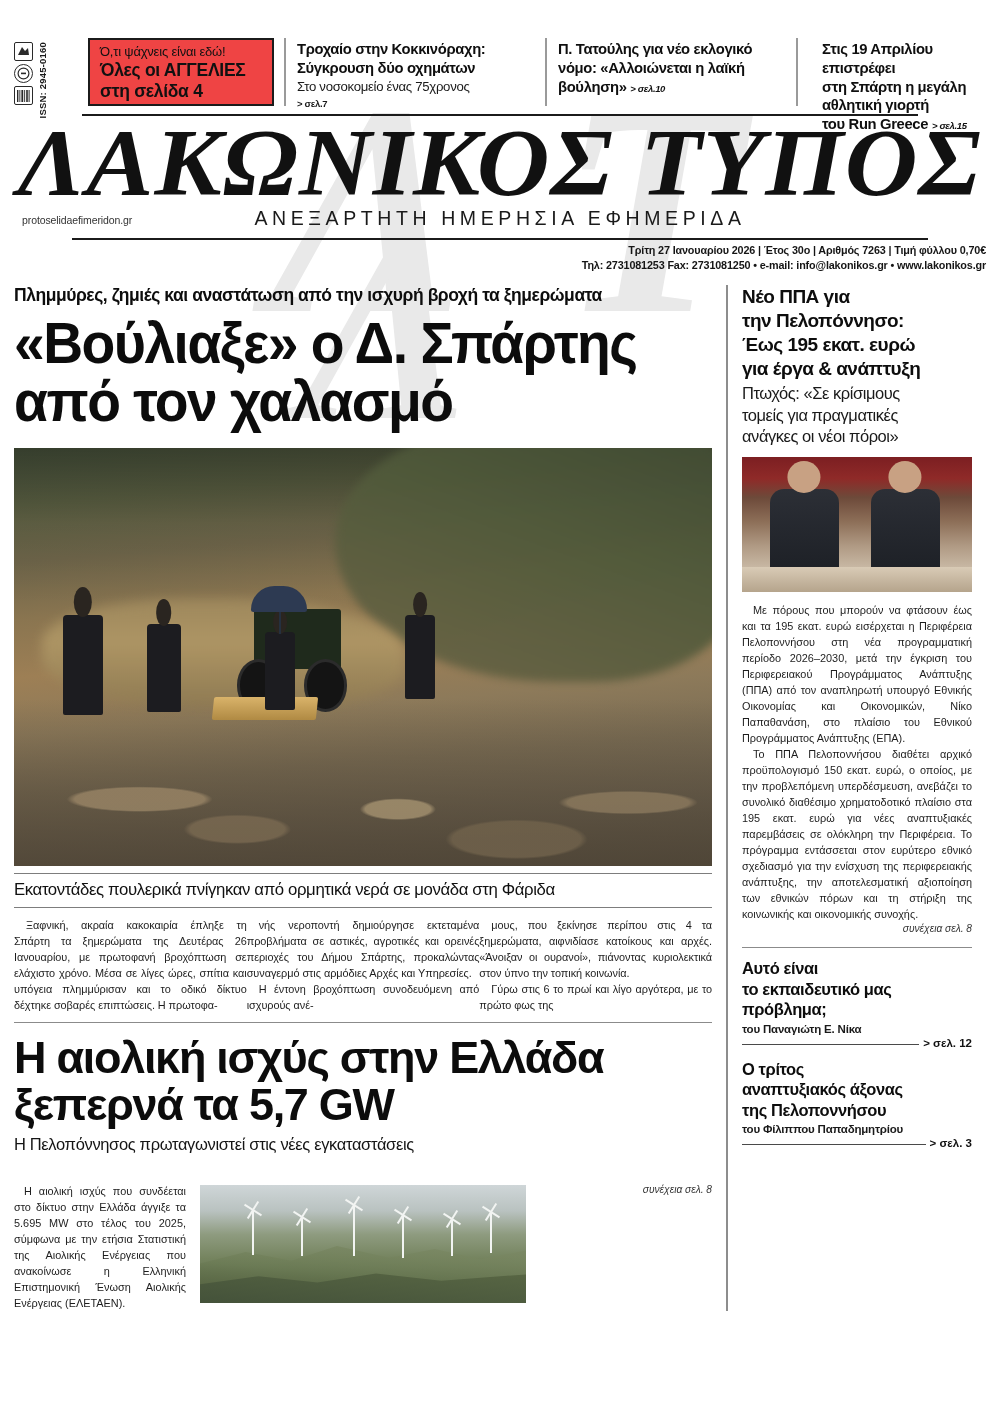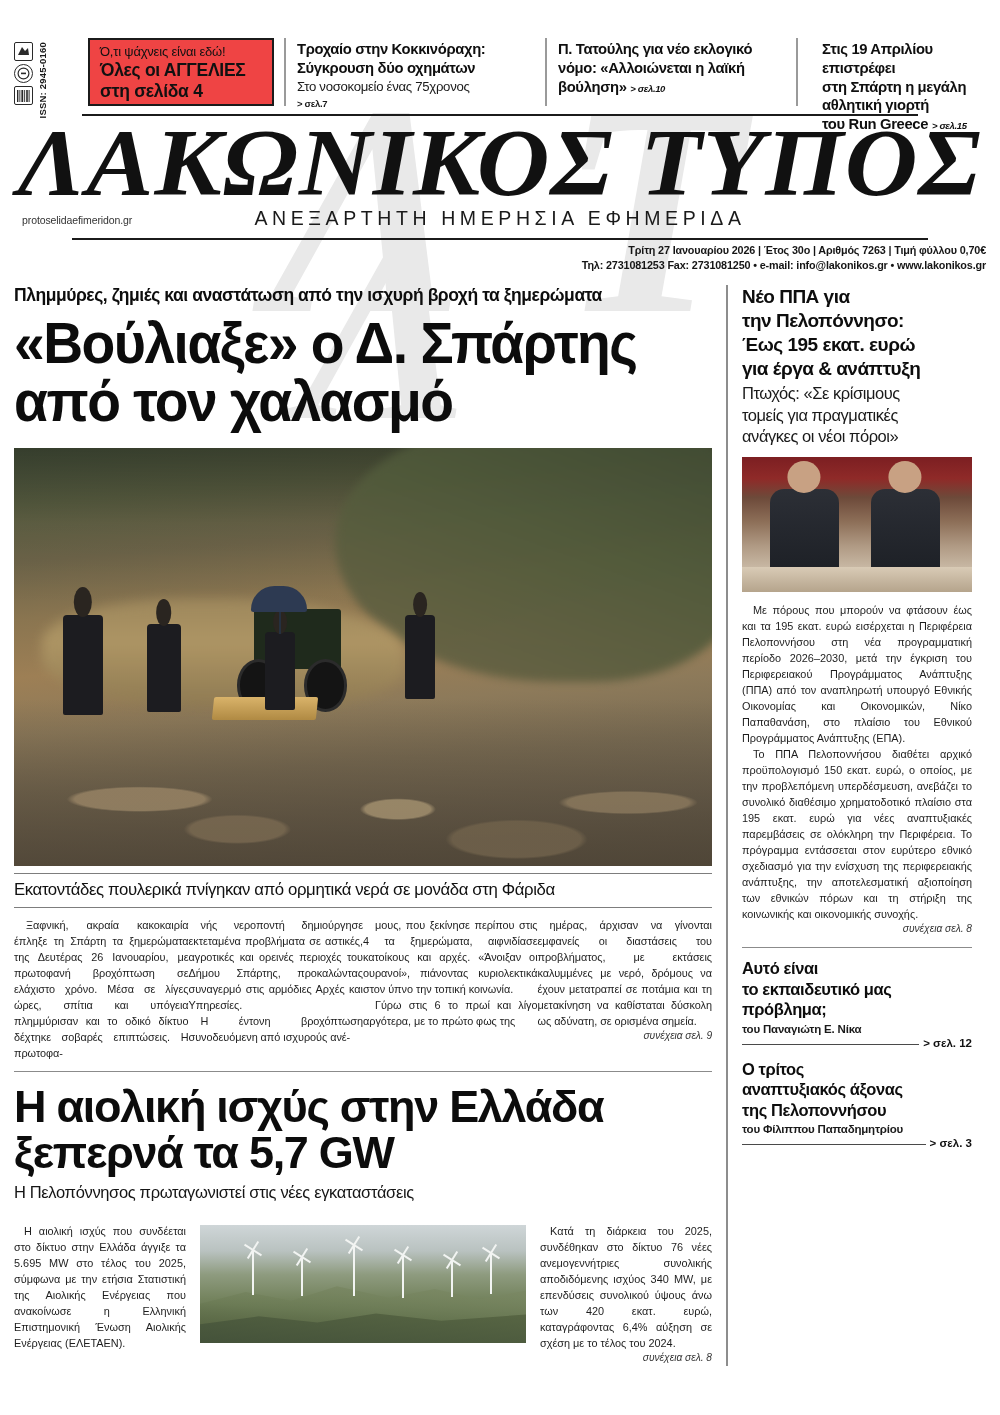--- a/index.html
+++ b/index.html
@@ -319,21 +319,21 @@
     font-size: 45px; font-weight: 700;
     line-height: 1.03; letter-spacing: -1.3px;
     color: #0c0c0c;
   }
   .head2 div { white-space: nowrap; }
   .sub2 {
     font-size: 16.5px; letter-spacing: -0.35px;
     margin-top: 7px; color: #151515;
   }
   .story2-body {
-    display: flex; gap: 14px; margin-top: 21px;
+    display: flex; gap: 14px; margin-top: 29px;
   }
   .s2col {
     width: 172px;
     font-size: 10.9px; line-height: 1.47;
     text-align: justify; color: #1d1d1d;
   }
   .s2col p { margin: 0; text-indent: 10px; }
   .photo-wind {
     flex: 1;
     height: 118px;
@@ -556,24 +556,20 @@
           <p>Ξαφνική, ακραία κακοκαιρία έπληξε τη Σπάρτη τα ξημερώματα της Δευτέρας 26 Ιανουαρίου, με πρωτοφανή βροχόπτωση σε ελάχιστο χρόνο. Μέσα σε λίγες ώρες, σπίτια και υπόγεια πλημμύρισαν και το οδικό δίκτυο δέχτηκε σοβαρές επιπτώσεις. Η πρωτοφα-</p>
         </div>
         <div class="col">
           <p>νής νεροποντή δημιούργησε εκτεταμένα προβλήματα σε αστικές, αγροτικές και ορεινές περιοχές του Δήμου Σπάρτης, προκαλώντας συναγερμό στις αρμόδιες Αρχές και Υπηρεσίες.</p>
           <p>Η έντονη βροχόπτωση συνοδευόμενη από ισχυρούς ανέ-</p>
         </div>
         <div class="col">
           <p>μους, που ξεκίνησε περίπου στις 4 τα ξημερώματα, αιφνιδίασε κατοίκους και αρχές. «Άνοιξαν οι ουρανοί», πιάνοντας κυριολεκτικά στον ύπνο την τοπική κοινωνία.</p>
           <p>Γύρω στις 6 το πρωί και λίγο αργότερα, με το πρώτο φως της</p>
         </div>
-        <div class="col">
-          <p>ημέρας, άρχισαν να γίνονται εμφανείς οι διαστάσεις του προβλήματος, με εκτάσεις καλυμμένες με νερό, δρόμους να έχουν μετατραπεί σε ποτάμια και τη μετακίνηση να καθίσταται δύσκολη ως αδύνατη, σε ορισμένα σημεία.</p>
-          <p class="jump">συνέχεια σελ. 9</p>
-        </div>
       </div>
 
       <div class="hr-thin"></div>
 
       <div class="story2">
         <div class="head2">
           <div>Η αιολική ισχύς στην Ελλάδα</div>
           <div>ξεπερνά τα 5,7 GW</div>
         </div>
         <div class="sub2">Η Πελοπόννησος πρωταγωνιστεί στις νέες εγκαταστάσεις</div>
@@ -588,21 +584,20 @@
             <div class="ridge2"></div>
             <span class="turbine" style="left:16%;top:22%;height:44px;"></span>
             <span class="turbine" style="left:31%;top:28%;height:38px;"></span>
             <span class="turbine" style="left:47%;top:18%;height:50px;"></span>
             <span class="turbine" style="left:62%;top:26%;height:42px;"></span>
             <span class="turbine" style="left:77%;top:30%;height:36px;"></span>
             <span class="turbine" style="left:89%;top:24%;height:40px;"></span>
           </div>
 
           <div class="s2col">
-            <p>Κατά τη διάρκεια του 2025, συνδέθηκαν στο δίκτυο 76 νέες ανεμογεννήτριες συνολικής αποδιδόμενης ισχύος 340 MW, με επενδύσεις συνολικού ύψους άνω των 420 εκατ. ευρώ, καταγράφοντας 6,4% αύξηση σε σχέση με το τέλος του 2024.</p>
             <p class="jump">συνέχεια σελ. 8</p>
           </div>
         </div>
       </div>
 
     </div>
 
     <div class="side-col">
 
       <div class="side-head">

